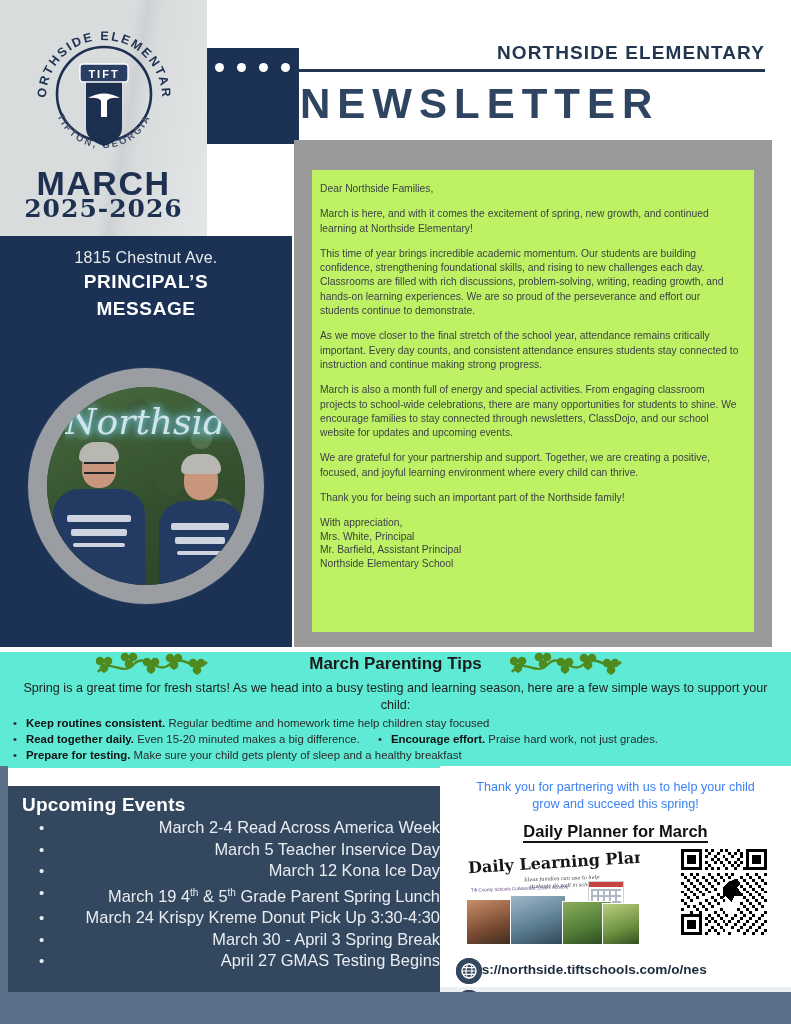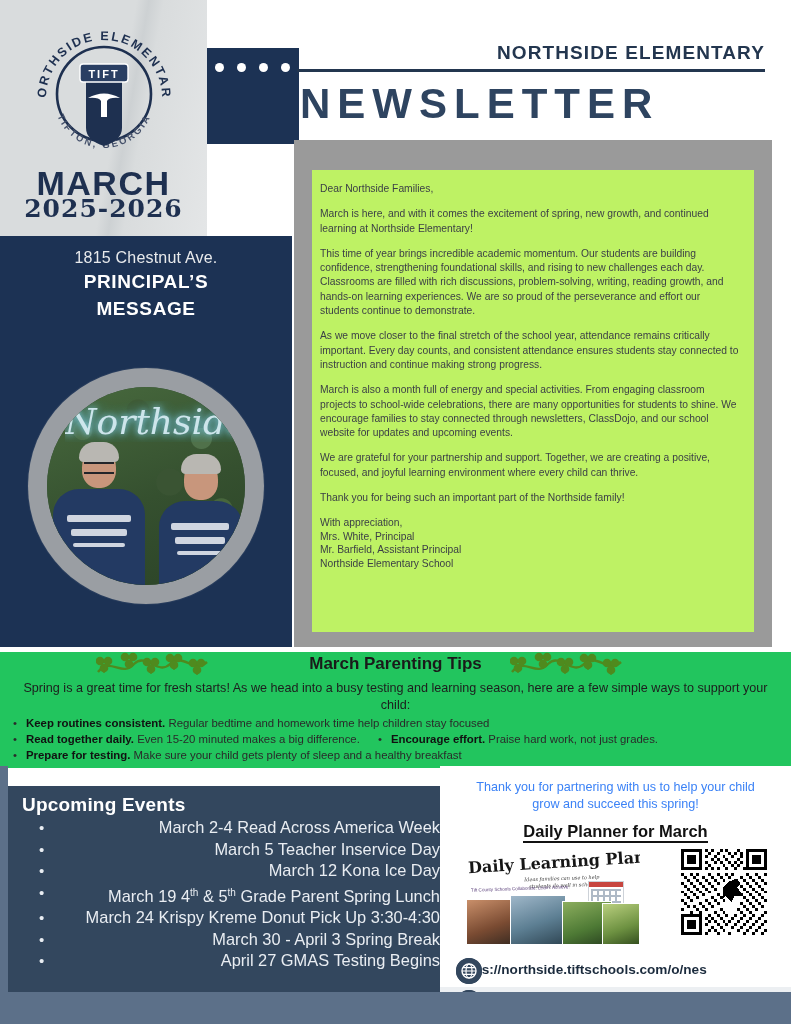--- a/index.html
+++ b/index.html
@@ -232,21 +232,21 @@
     line-height: 14.3px;
     color: #3b3f46;
   }
   .letter p.sig { line-height: 13.4px; }
 
   
   .tips {
     position: absolute;
     left: 0; top: 652px;
     width: 791px; height: 116px;
-    background: #22c55e;
+    background: #5eead4;
   }
   .tips-head {
     position: relative;
     height: 28px;
   }
   .tips-title {
     position: absolute;
     left: 0; right: 0; top: 2px;
     text-align: center;
     font-size: 17px;

